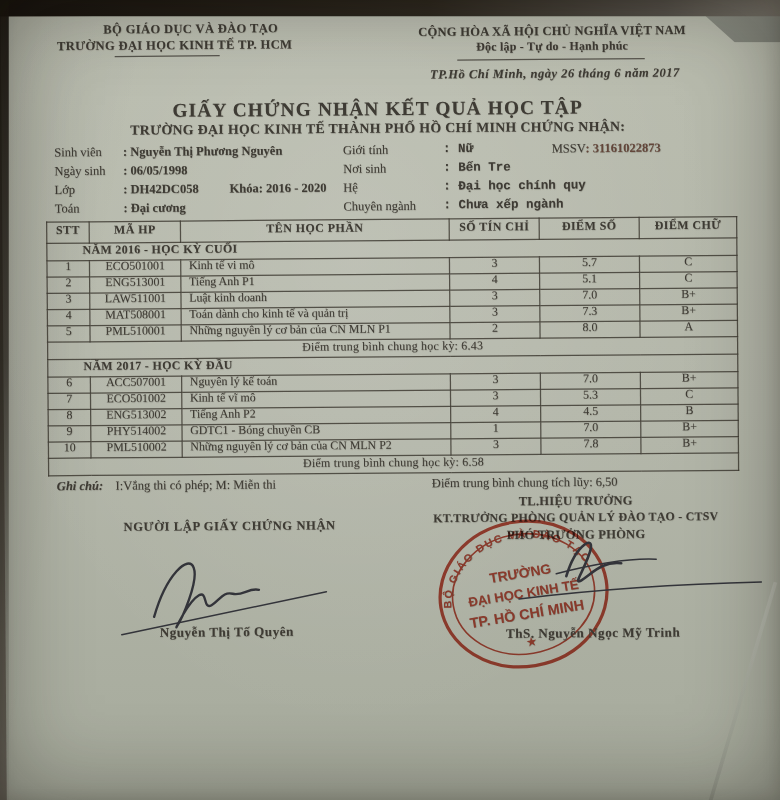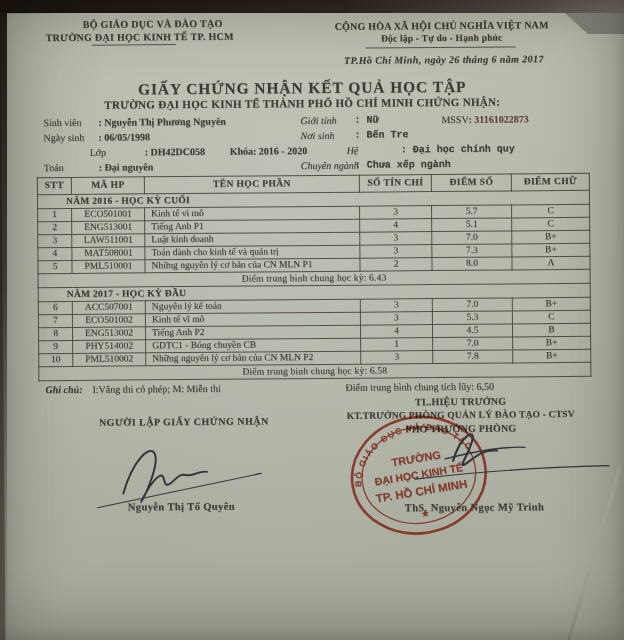--- a/index.html
+++ b/index.html
@@ -68,23 +68,23 @@
   .hdr-right { left: 326px; top: 20px; width: 236px; font-size: 10px; line-height: 13px; letter-spacing: 0.2px; }
   .hdr-right .l2 { font-size: 9.5px; }
   .hdr-right-underline { left: 368px; top: 48px; width: 150px; height: 1px; background: rgba(62,59,52,0.8); }
   .date-line { left: 330px; top: 55px; width: 232px; font-size: 10px; letter-spacing: 0.4px; }
 
   .doc-title { left: 0; top: 79px; width: 608px; font-size: 15.5px; letter-spacing: 0.9px; }
   .doc-subtitle { left: 0; top: 97px; width: 608px; font-size: 11px; letter-spacing: 0.3px; }
 
   .student { font-size: 10px; }
   .student span { position: absolute; white-space: nowrap; }
-  .sr1 { top: 115px; } .sr2 { top: 130px; } .sr3 { top: 145px; margin-left: 46px; } .sr4 { top: 160px; }
+  .sr1 { top: 115px; } .sr2 { top: 130px; } .sr3 { top: 145px; } .sr4 { top: 160px; }
   .col-l1 { left: 45px; } .col-v1 { left: 100px; } .col-extra { left: 185px; }
-  .col-l2 { left: 302px; font-style: italic; } .col-v2 { left: 356px; font-family: Liberation Mono, monospace; }
+  .col-l2 { left: 276px; } .col-v2 { left: 356px; font-family: Liberation Mono, monospace; }
   .col-l3 { left: 443px; } .col-v3 { left: 470px; color: #63463a; text-align: center; }
 
   table.results {
     position: absolute; left: 38px; top: 175px; width: 552px;
     border-collapse: collapse; table-layout: fixed;
     font-size: 9.5px; color: #3e3b34;
   }
   table.results th, table.results td {
     border: 1px solid rgba(64,60,52,0.85);
     padding: 0 3px; line-height: 1.05;
@@ -150,21 +150,21 @@
         <span class="sr2 col-l2">Nơi sinh</span>
         <span class="sr2 col-v2 b">: Bến Tre</span>
 
         <span class="sr3 col-l1">Lớp</span>
         <span class="sr3 col-v1 b">: DH42DC058</span>
         <span class="sr3 col-extra b">Khóa: 2016 - 2020</span>
         <span class="sr3 col-l2">Hệ</span>
         <span class="sr3 col-v2 b">: Đại học chính quy</span>
 
         <span class="sr4 col-l1">Toán</span>
-        <span class="sr4 col-v1 b">: Đại nguyên</span>
+        <span class="sr4 col-v1 b">: Đại cương</span>
         <span class="sr4 col-l2">Chuyên ngành</span>
         <span class="sr4 col-v2 b">: Chưa xếp ngành</span>
       </div>
 
       <table class="results">
         <colgroup>
           <col style="width:34px">
             <col style="width:73px">
             <col style="width:215px">
           <col style="width:72px">

